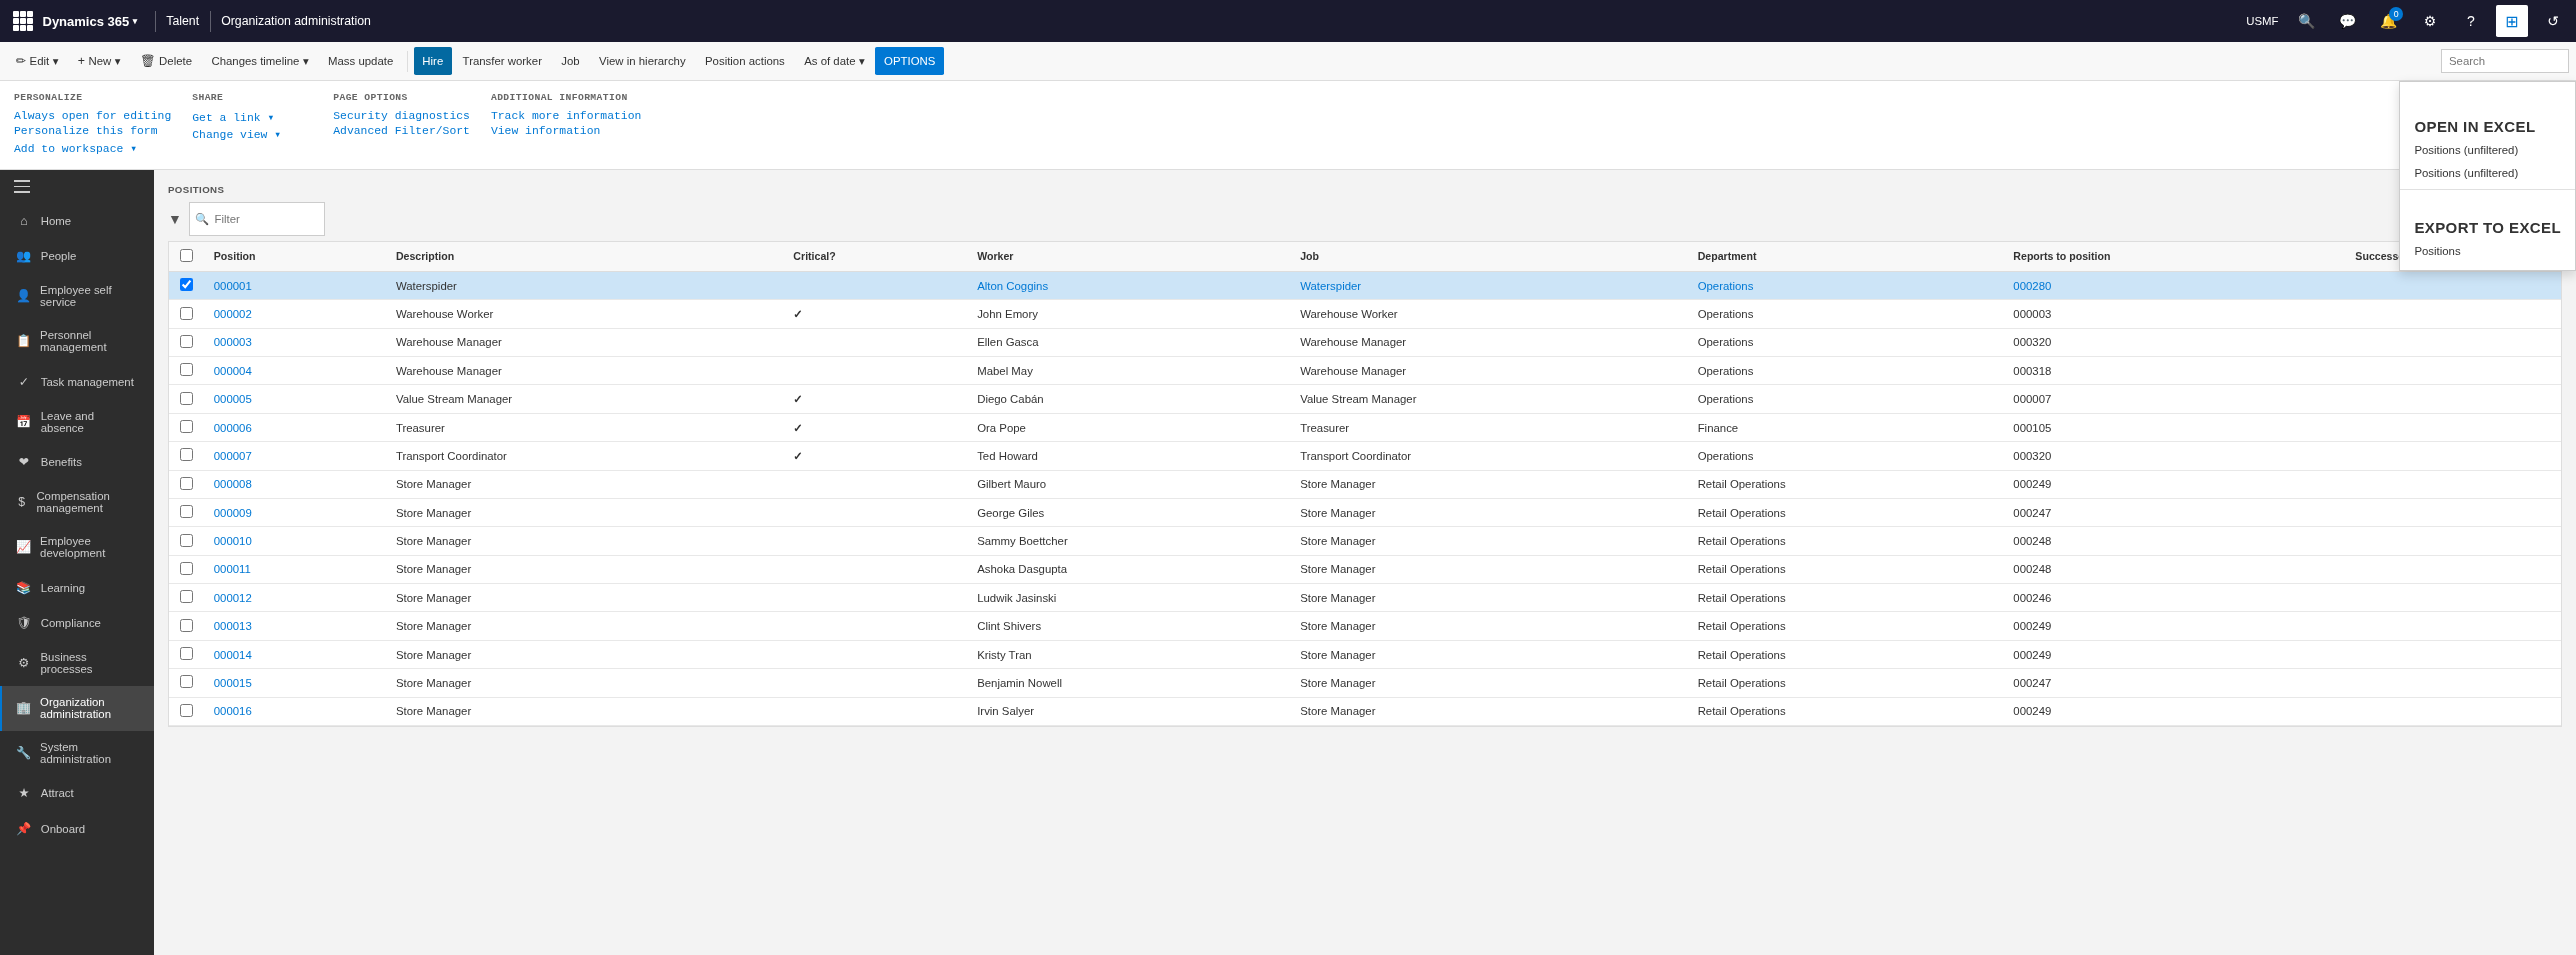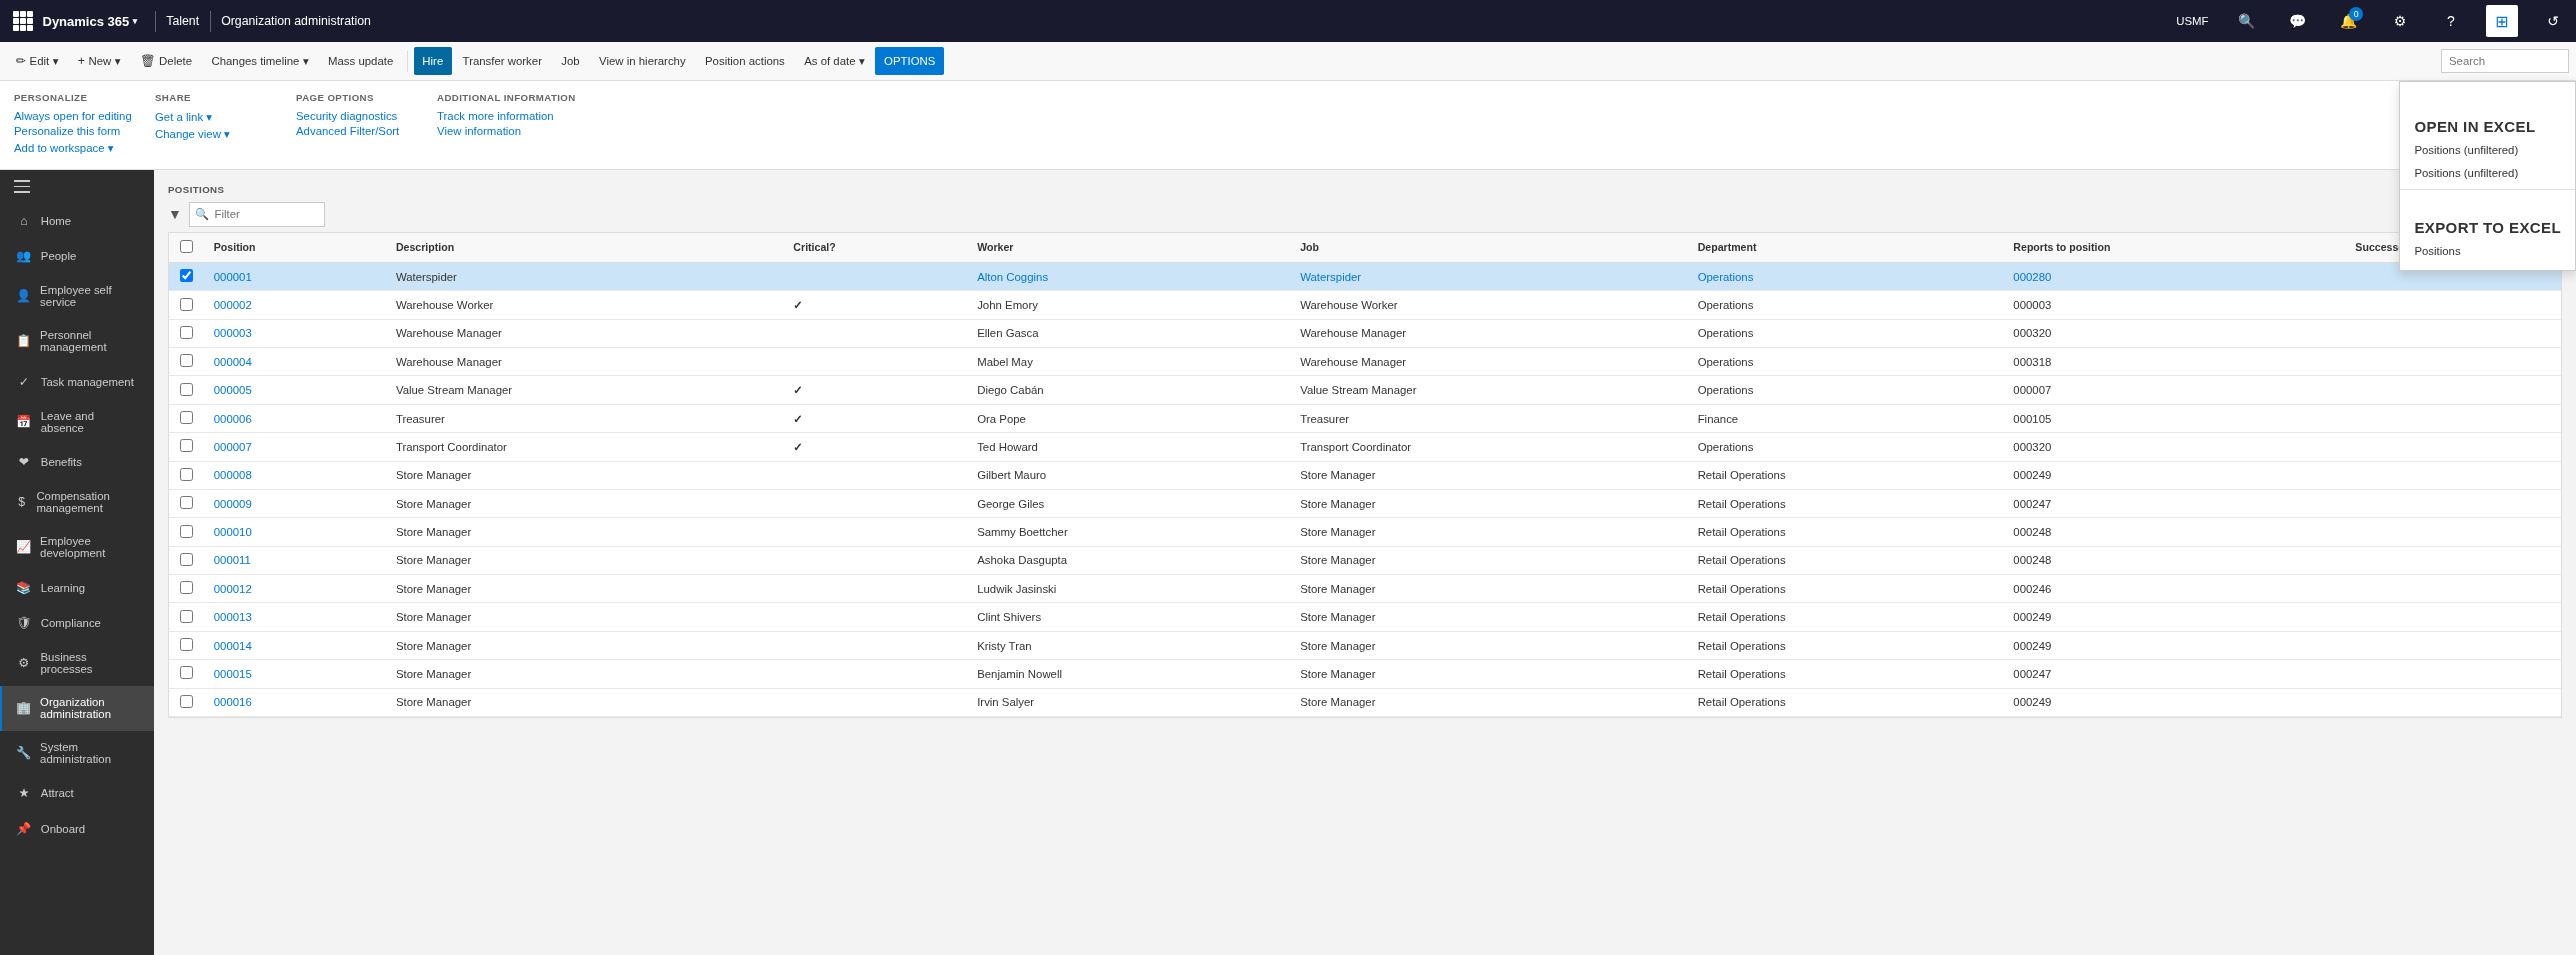--- a/index.html
+++ b/index.html
@@ -10,21 +10,21 @@
       display: flex; align-items: center; height: 42px;
       background: #1a1a2e; color: #fff; padding: 4px 7px; position: relative; z-index: 100;
     }
     .waffle-icon { width: 32px; height: 32px; display: flex; align-items: center; justify-content: center; cursor: pointer; margin-right: 3.5px; }
     .waffle-grid { display: grid; grid-template-columns: repeat(3,5.3px); grid-template-rows: repeat(3,5.3px); gap: 1.8px; }
     .waffle-dot { width: 5.3px; height: 5.3px; background: #fff; border-radius: 0.9px; }
     .app-name { font-size: 13px; font-weight: 600; color: #fff; margin-right: 7px; cursor: pointer; display: flex; align-items: center; gap: 3.5px; }
     .caret { font-size: 8.8px; }
     .divider-v { width: 0.9px; height: 21px; background: rgba(255,255,255,0.3); margin: 0 10.6px; }
     .module-title { font-size: 12.3px; color: #fff; }
-    .top-nav-right { margin-left: auto; display: flex; align-items: center; gap: 19px; }
+    .top-nav-right { margin-left: auto; display: flex; align-items: center; gap: 9px; }
     .nav-icon-btn { width: 32px; height: 32px; display: flex; align-items: center; justify-content: center; cursor: pointer; color: #fff; font-size: 14px; border-radius: 1.8px; }
     .usmf-label { font-size: 11.4px; color: #fff; margin-right: 3.5px; }
     .badge { background: #0078d4; color: #fff; border-radius: 50%; font-size: 8.8px; width: 14px; height: 14px; display: flex; align-items: center; justify-content: center; position: absolute; top: 1.8px; right: 1.8px; }
     .relative { position: relative; }
 
     
     .toolbar {
       display: flex; align-items: center; height: 39px;
       background: #f8f8f8; border-bottom: 0.9px solid #ddd; padding: 0 7px; gap: 1.8px;
     }
@@ -48,21 +48,21 @@
       text-transform: uppercase; letter-spacing: 0.4px; margin-top: 24px;
     }
     .options-item {
       padding: 5.3px 14px; font-size: 11.4px; color: #333; cursor: pointer;
     }
     .options-divider { height: 0.9px; background: #e0e0e0; margin: 5.3px 0; }
 
     
     .options-panel {
       background: #fff; border-bottom: 0.9px solid #ddd;
-      display: flex; gap: 0; padding: 0 14px;
+      display: flex; gap: 0; padding: 0 14px; font-family: Liberation Mono, monospace;
     }
     .options-group { padding: 10.6px 21px 10.6px 0; min-width: 141px; }
     .options-group-title { font-size: 9.7px; font-weight: 700; color: #666; text-transform: uppercase; margin-bottom: 7px; letter-spacing: 0.4px; }
     .options-link { font-size: 11.4px; color: #0078d4; cursor: pointer; margin-bottom: 3.5px; display: flex; align-items: center; gap: 3.5px; }
 
     
     .layout { display: flex; height: calc(100vh - 42px - 39px); }
     .sidebar { width: 154px; min-width: 154px; background: #2d2d2d; color: #ccc; overflow-y: auto; }
     .sidebar-item {
       display: flex; align-items: center; gap: 8.8px; padding: 10.6px 14px;
@@ -291,21 +291,21 @@
   <div class="main-content">
     <div class="content-area">
 
       <div style="display:flex; align-items:center; margin-bottom:7px;">
         <span style="font-size:9.7px; font-weight:700; text-transform:uppercase; color:#555; letter-spacing:0.4px;">POSITIONS</span>
       </div>
       <div style="display:flex; align-items:center; gap:7px; margin-bottom:5.3px;">
         <span style="font-size:14px; color:#555;">▼</span>
         <div style="position:relative; display:inline-block;">
           <span style="position:absolute; left:7px; top:50%; transform:translateY(-50%); color:#aaa; font-size:11.4px;">🔍</span>
-          <input type="text" style="border: 0.9px solid rgb(204, 204, 204); padding: 3.5px 7px 3.5px 24.6px; height: 25px; width: 136px; font-size: 11.4px;" placeholder="Filter">
+          <input type="text" style="border: 0.9px solid rgb(204, 204, 204); padding: 3.5px 7px 3.5px 24.6px; height: 34px; width: 136px; font-size: 11.4px;" placeholder="Filter">
         </div>
       </div>
 
       <div style="background:#fff; border:0.9px solid #ddd; overflow-x:auto;">
         <table class="positions-table">
           <thead>
             <tr>
               <th class="check-col">
                 <input type="checkbox" style="">
               </th>

